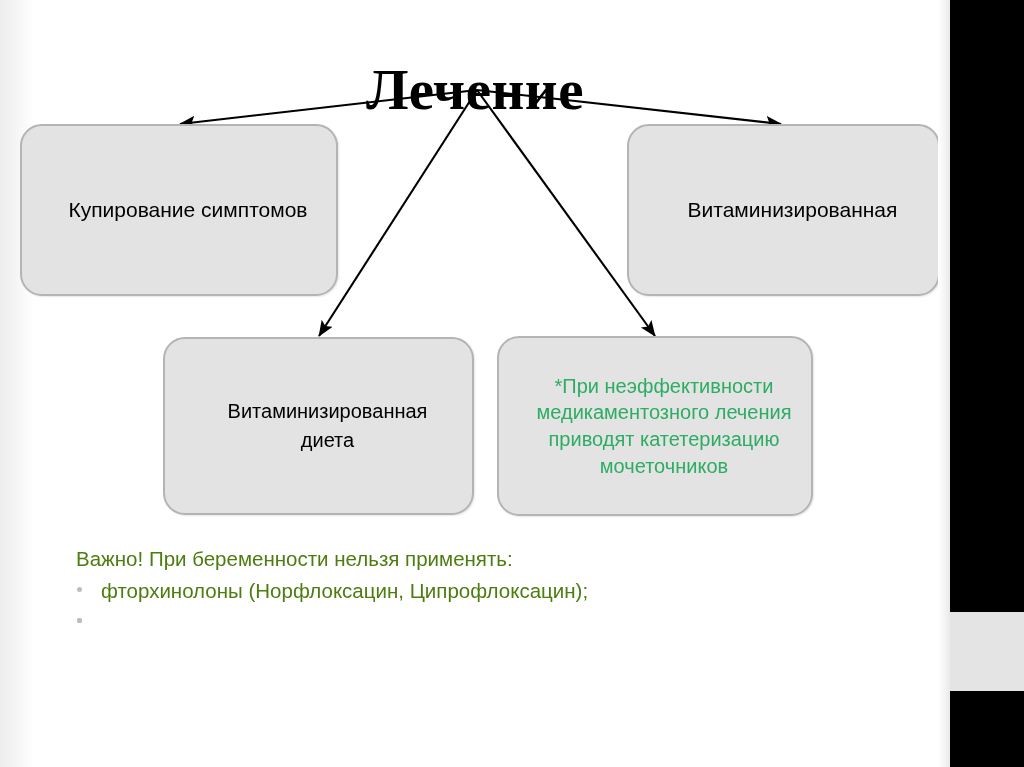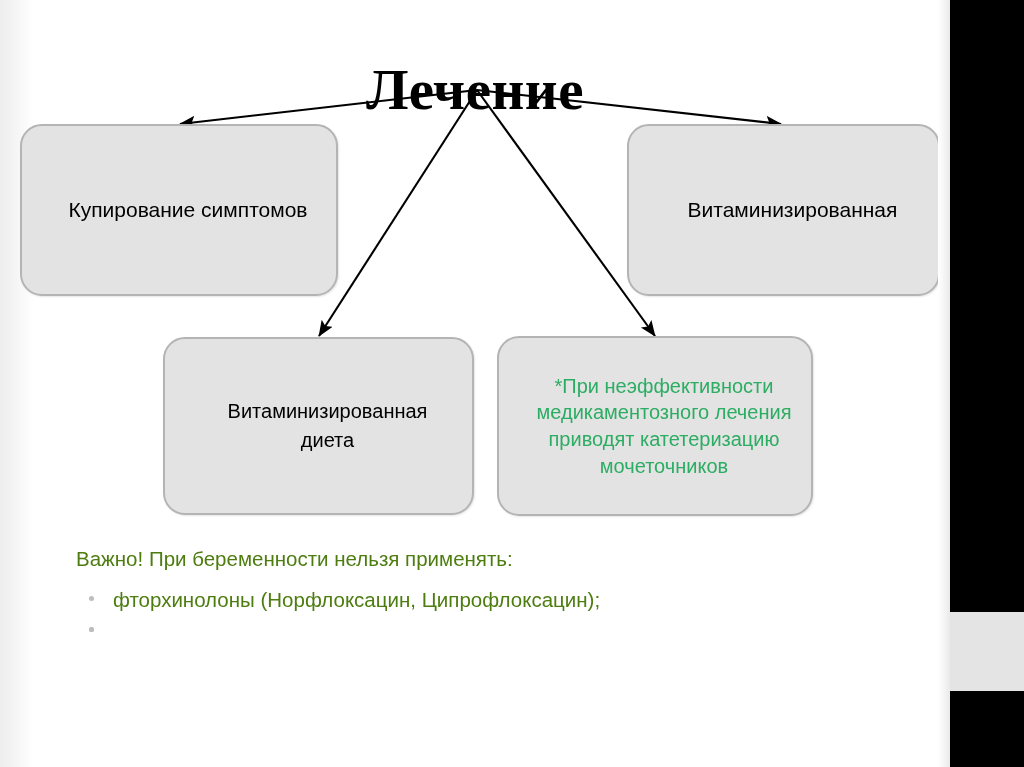--- a/index.html
+++ b/index.html
@@ -150,21 +150,21 @@
     color: #4d7c0f;
     font-size: 20.5px;
     line-height: 1.42;
   }
   .intro-line {
     margin: 0 0 3px 6px;
     white-space: nowrap;
   }
   .bullet-list {
     list-style: none;
-    margin: 12px;
+    margin: 0;
     padding: 0;
   }
   .bullet-item {
     position: relative;
     padding-left: 31px;
     margin-bottom: 2px;
   }
   .bullet-dot {
     position: absolute;
     left: 7px;

